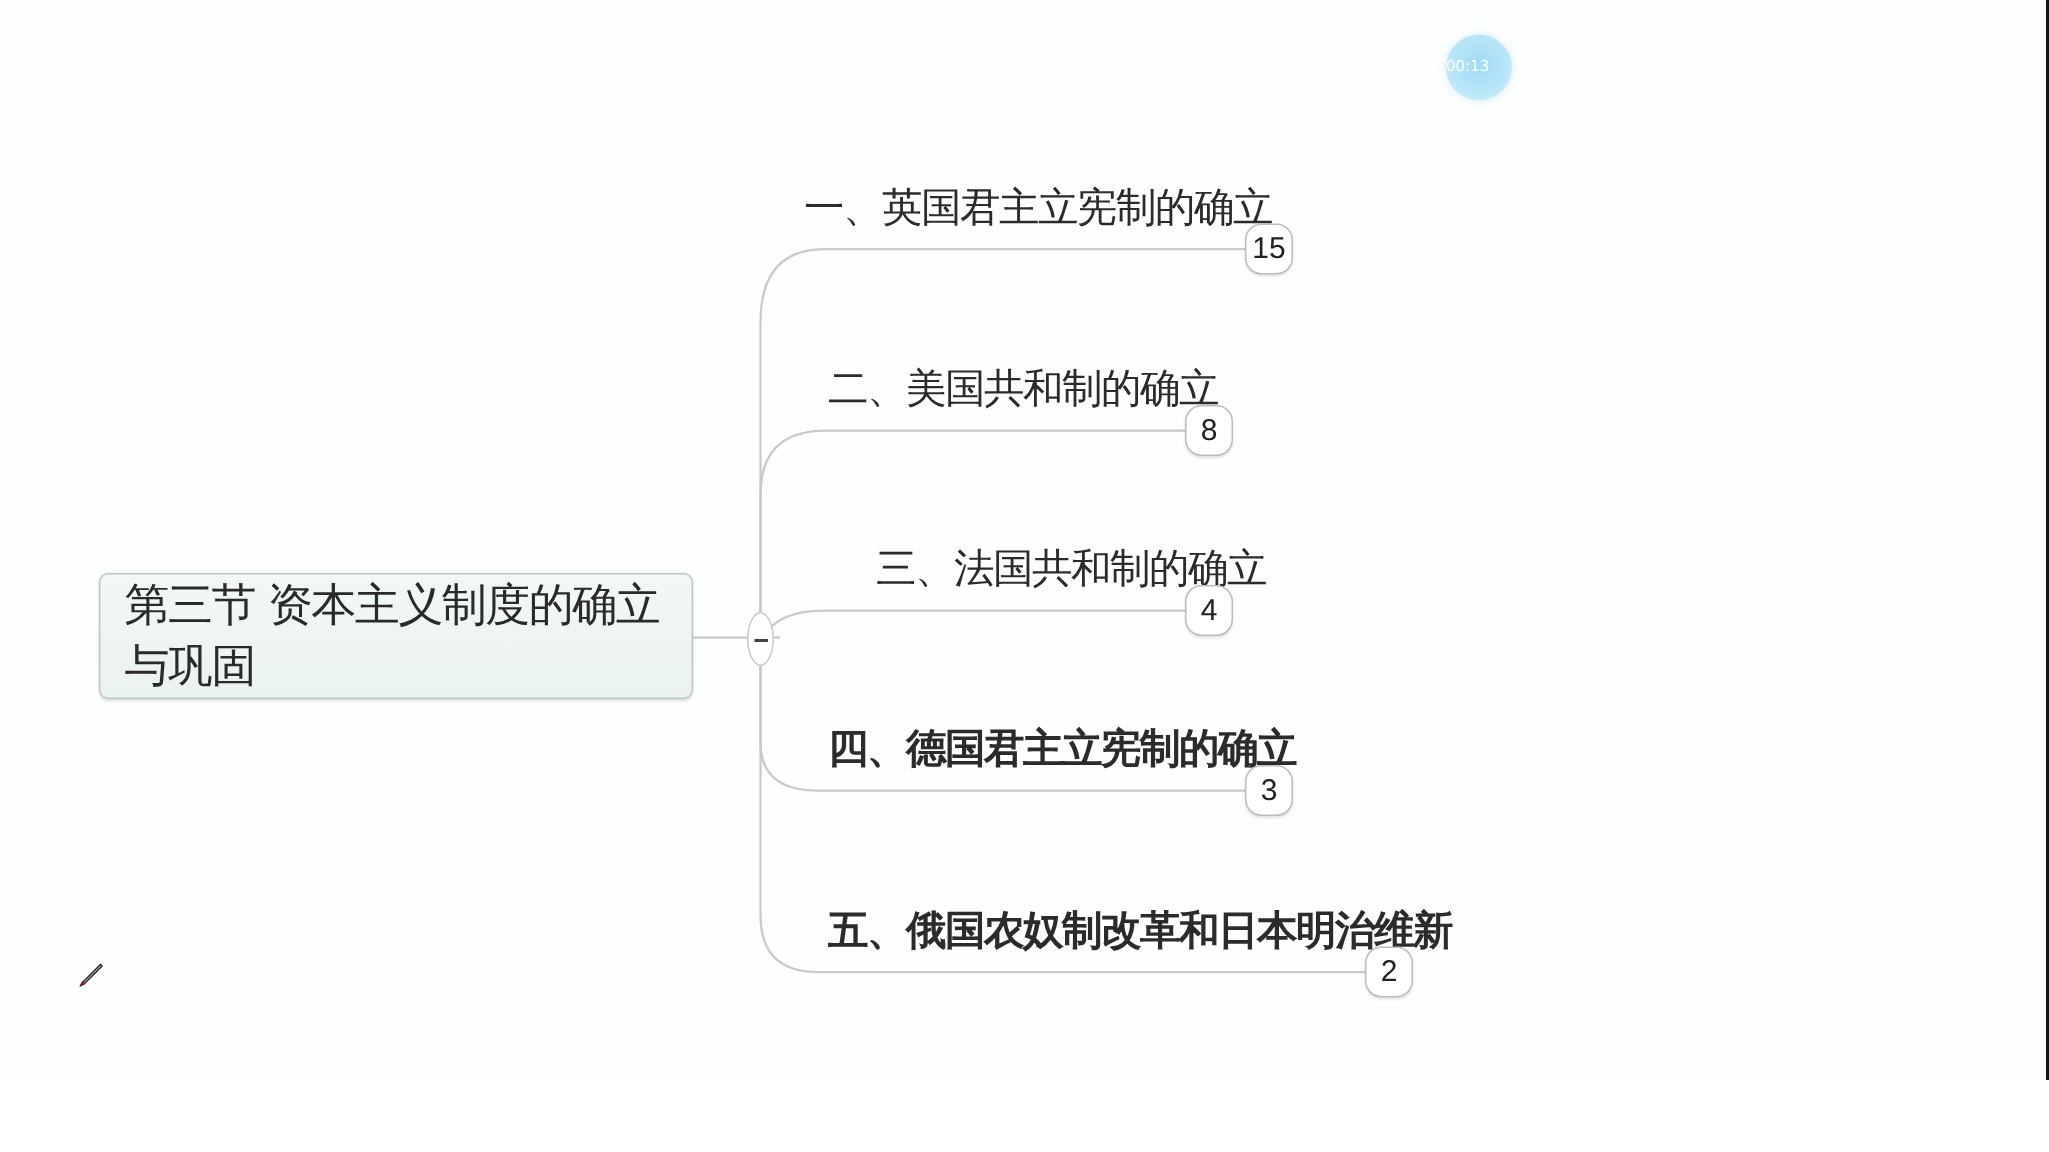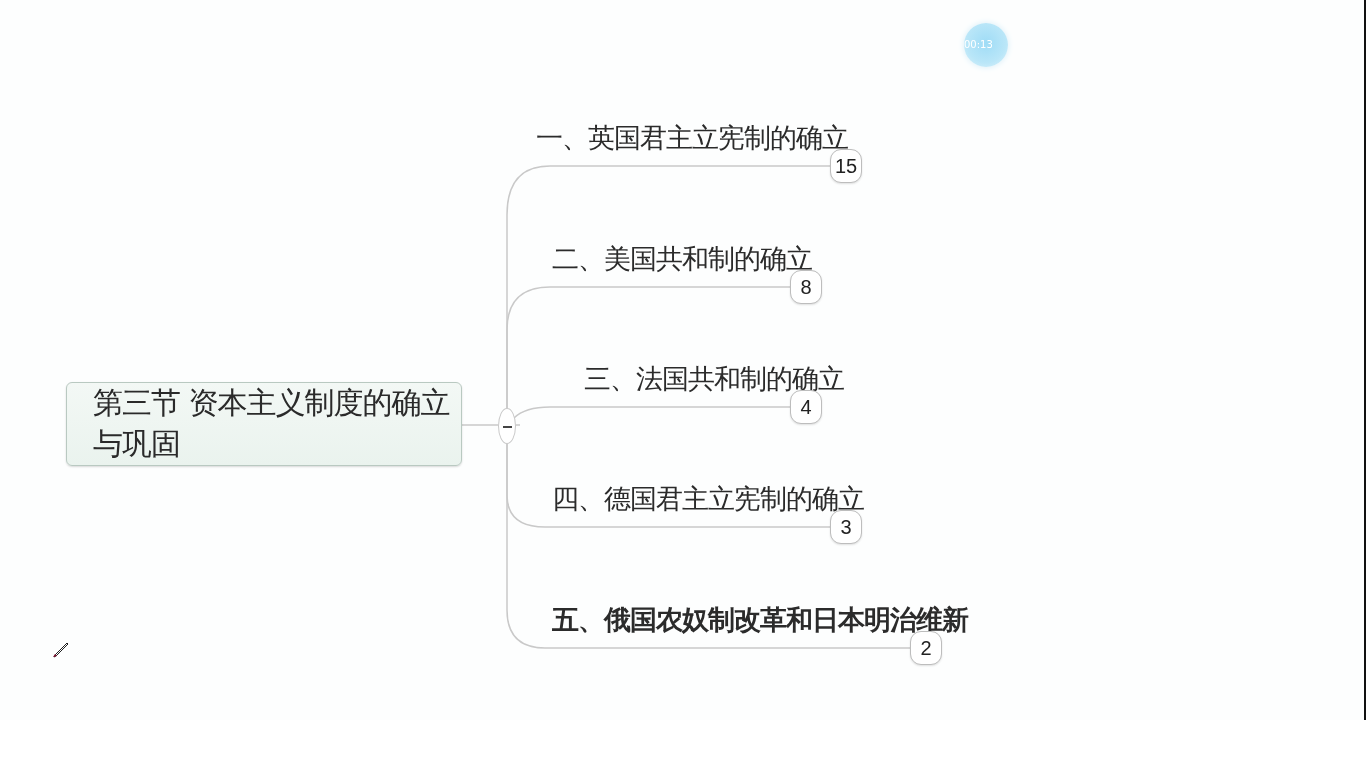--- a/index.html
+++ b/index.html
@@ -20,21 +20,21 @@
     background:radial-gradient(circle at 50% 45%, #9fdcf6 0%, #b9e6f8 60%, #dff3fb 100%);
     color:#ffffff; font-size:10px; text-align:left; line-height:44px;
     box-shadow:0 0 6px #d7eef8;
   }
   .central-topic {
     position:absolute; left:66px; top:382px; width:396px; height:84px;
     border:1px solid #b9c9c1; border-radius:6px;
     background:linear-gradient(#f3f8f5,#eaf3ee);
     box-shadow:0 1px 2px rgba(0,0,0,0.15);
     box-sizing:border-box;
-    display:flex; align-items:flex-start; padding-left:26px;
+    display:flex; align-items:flex-start; padding-left:16px;
     font-size:30px; color:#2a2a2a; letter-spacing:-1px;
   }
   svg.links { position:absolute; left:0; top:0; }
   .collapse-toggle {
     position:absolute; left:498px; top:408px; width:18px; height:36px;
     border:1px solid #c8c8c8; border-radius:50%; background:#fff; box-sizing:border-box;
   }
   .collapse-toggle .bar { position:absolute; left:4px; top:17px; width:9px; height:1.5px; background:#444; }
   .subtopic {
     position:absolute; font-size:27px; color:#2b2b2b; letter-spacing:-1px; white-space:nowrap;
@@ -88,21 +88,21 @@
 <div class="subtopic" style="left:552px;top:241px;">
   <span>二、美国共和制的确立</span>
 </div>
 <div class="badge" style="left:790px;top:270px;width:32px;">8</div>
 
 <div class="subtopic" style="left:584px;top:361px;">
   <span>三、法国共和制的确立</span>
 </div>
 <div class="badge" style="left:790px;top:390px;width:32px;">4</div>
 
-<div class="subtopic" style="left:552px;top:481px;">
+<div class="subtopic" style="left:552px;top:481px;font-weight:bold;">
   <span>四、德国君主立宪制的确立</span>
 </div>
 <div class="badge" style="left:830px;top:510px;width:32px;">3</div>
 
 <div class="subtopic" style="left:552px;top:602px;font-weight:bold;">
   <span>五、俄国农奴制改革和日本明治维新</span>
 </div>
 <div class="badge" style="left:910px;top:631px;width:32px;">2</div>
 
 <svg class="pen-cursor" viewBox="0 0 20 20">

